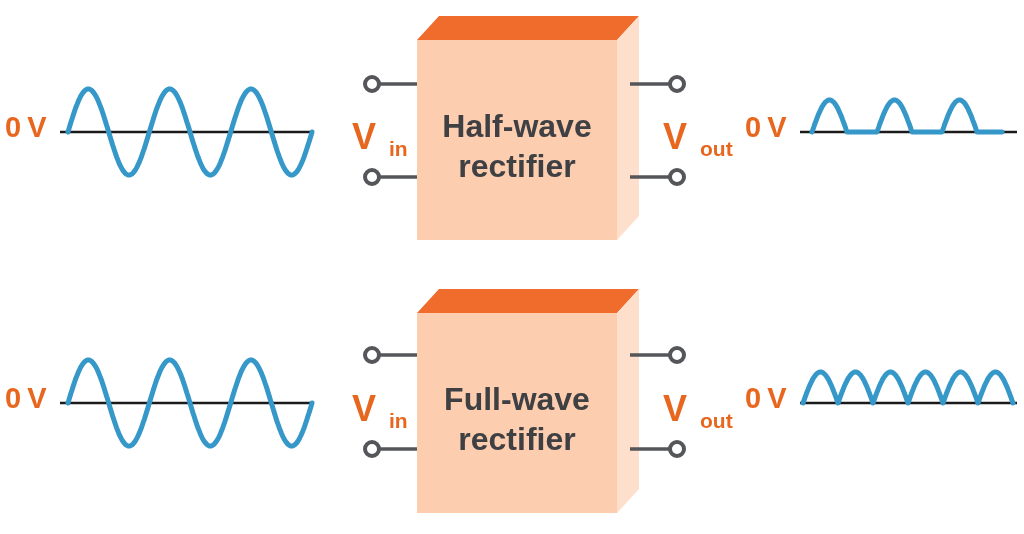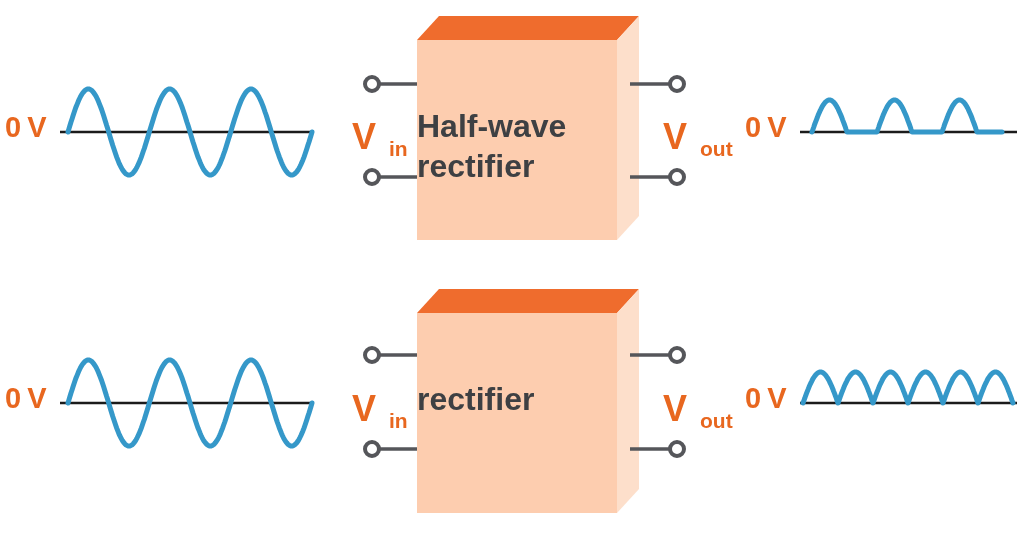--- a/index.html
+++ b/index.html
@@ -5,21 +5,21 @@
   html,body{margin:0;padding:0;background:#ffffff;}
   body{width:1024px;height:534px;position:relative;overflow:hidden;
        font-family:"Liberation Sans","DejaVu Sans",sans-serif;}
   .canvas{position:absolute;left:0;top:0;width:1024px;height:534px;}
   #gfx{position:absolute;left:0;top:0;}
   .lbl{position:absolute;font-weight:bold;white-space:nowrap;}
   .zero{font-size:29px;line-height:1;letter-spacing:-1px;color:var(--orange);}
   .vlabel{position:absolute;display:flex;align-items:flex-start;color:var(--orange);font-weight:bold;}
   .vbase{font-size:36px;line-height:1;}
   .vsub{font-size:21px;line-height:1;margin-top:19px;margin-left:13px;}
-  .boxlabel{position:absolute;width:200px;font-size:32px;line-height:40px;
+  .boxlabel{position:absolute;width:200px;text-align:center;font-size:32px;line-height:40px;
             font-weight:bold;color:#3E4043;}
 </style>
 </head>
 <body style="--orange: #E8671F;">
 
 <div class="canvas">
 
   <svg id="gfx" width="1024" height="534" viewBox="0 0 1024 534">
       <line x1="60" y1="132" x2="312" y2="132" stroke="#1B1B1B" stroke-width="2.6"></line>
       <path d="M68.0 132.0L69.0 128.6L70.0 125.3L71.0 122.0L72.1 118.7L73.1 115.5L74.1 112.5L75.1 109.5L76.1 106.7L77.2 104.1L78.2 101.6L79.2 99.3L80.2 97.2L81.2 95.3L82.2 93.7L83.3 92.3L84.3 91.1L85.3 90.2L86.3 89.5L87.3 89.1L88.3 89.0L89.3 89.1L90.4 89.5L91.4 90.2L92.4 91.1L93.4 92.3L94.4 93.7L95.5 95.3L96.5 97.2L97.5 99.3L98.5 101.6L99.5 104.1L100.5 106.7L101.6 109.5L102.6 112.5L103.6 115.5L104.6 118.7L105.6 122.0L106.6 125.3L107.7 128.6L108.7 132.0L109.7 135.4L110.7 138.7L111.7 142.0L112.7 145.3L113.8 148.5L114.8 151.5L115.8 154.5L116.8 157.3L117.8 159.9L118.8 162.4L119.8 164.7L120.9 166.8L121.9 168.7L122.9 170.3L123.9 171.7L124.9 172.9L125.9 173.8L127.0 174.5L128.0 174.9L129.0 175.0L130.0 174.9L131.0 174.5L132.1 173.8L133.1 172.9L134.1 171.7L135.1 170.3L136.1 168.7L137.1 166.8L138.1 164.7L139.2 162.4L140.2 159.9L141.2 157.3L142.2 154.5L143.2 151.5L144.3 148.5L145.3 145.3L146.3 142.0L147.3 138.7L148.3 135.4L149.3 132.0L150.4 128.6L151.4 125.3L152.4 122.0L153.4 118.7L154.4 115.5L155.4 112.5L156.4 109.5L157.5 106.7L158.5 104.1L159.5 101.6L160.5 99.3L161.5 97.2L162.6 95.3L163.6 93.7L164.6 92.3L165.6 91.1L166.6 90.2L167.6 89.5L168.6 89.1L169.7 89.0L170.7 89.1L171.7 89.5L172.7 90.2L173.7 91.1L174.8 92.3L175.8 93.7L176.8 95.3L177.8 97.2L178.8 99.3L179.8 101.6L180.9 104.1L181.9 106.7L182.9 109.5L183.9 112.5L184.9 115.5L185.9 118.7L186.9 122.0L188.0 125.3L189.0 128.6L190.0 132.0L191.0 135.4L192.0 138.7L193.0 142.0L194.1 145.3L195.1 148.5L196.1 151.5L197.1 154.5L198.1 157.3L199.2 159.9L200.2 162.4L201.2 164.7L202.2 166.8L203.2 168.7L204.2 170.3L205.3 171.7L206.3 172.9L207.3 173.8L208.3 174.5L209.3 174.9L210.3 175.0L211.3 174.9L212.4 174.5L213.4 173.8L214.4 172.9L215.4 171.7L216.4 170.3L217.5 168.7L218.5 166.8L219.5 164.7L220.5 162.4L221.5 159.9L222.5 157.3L223.5 154.5L224.6 151.5L225.6 148.5L226.6 145.3L227.6 142.0L228.6 138.7L229.7 135.4L230.7 132.0L231.7 128.6L232.7 125.3L233.7 122.0L234.7 118.7L235.8 115.5L236.8 112.5L237.8 109.5L238.8 106.7L239.8 104.1L240.8 101.6L241.8 99.3L242.9 97.2L243.9 95.3L244.9 93.7L245.9 92.3L246.9 91.1L248.0 90.2L249.0 89.5L250.0 89.1L251.0 89.0L252.0 89.1L253.0 89.5L254.0 90.2L255.1 91.1L256.1 92.3L257.1 93.7L258.1 95.3L259.1 97.2L260.1 99.3L261.2 101.6L262.2 104.1L263.2 106.7L264.2 109.5L265.2 112.5L266.3 115.5L267.3 118.7L268.3 122.0L269.3 125.3L270.3 128.6L271.3 132.0L272.4 135.4L273.4 138.7L274.4 142.0L275.4 145.3L276.4 148.5L277.4 151.5L278.5 154.5L279.5 157.3L280.5 159.9L281.5 162.4L282.5 164.7L283.5 166.8L284.5 168.7L285.6 170.3L286.6 171.7L287.6 172.9L288.6 173.8L289.6 174.5L290.6 174.9L291.7 175.0L292.7 174.9L293.7 174.5L294.7 173.8L295.7 172.9L296.8 171.7L297.8 170.3L298.8 168.7L299.8 166.8L300.8 164.7L301.8 162.4L302.9 159.9L303.9 157.3L304.9 154.5L305.9 151.5L306.9 148.5L307.9 145.3L309.0 142.0L310.0 138.7L311.0 135.4L312.0 132.0" fill="none" stroke="#3598C9" stroke-width="5" stroke-linecap="round" stroke-linejoin="round"></path>
@@ -73,20 +73,21 @@
   <div class="lbl zero" style="left:745px;top:113px">0 V</div>
 
   <div class="lbl zero" style="left:5px;top:384px">0 V</div>
 
   <div class="vlabel" style="left:352px;top:391px">
     <span class="vbase">V</span>
       <span class="vsub">in</span>
   </div>
 
   <div class="boxlabel" style="left:417px;top:379px">
+    <div>Full-wave</div>
     <div>rectifier</div>
   </div>
 
   <div class="vlabel" style="left:663px;top:391px">
     <span class="vbase">V</span>
       <span class="vsub">out</span>
   </div>
 
   <div class="lbl zero" style="left:745px;top:384px">0 V</div>
 

